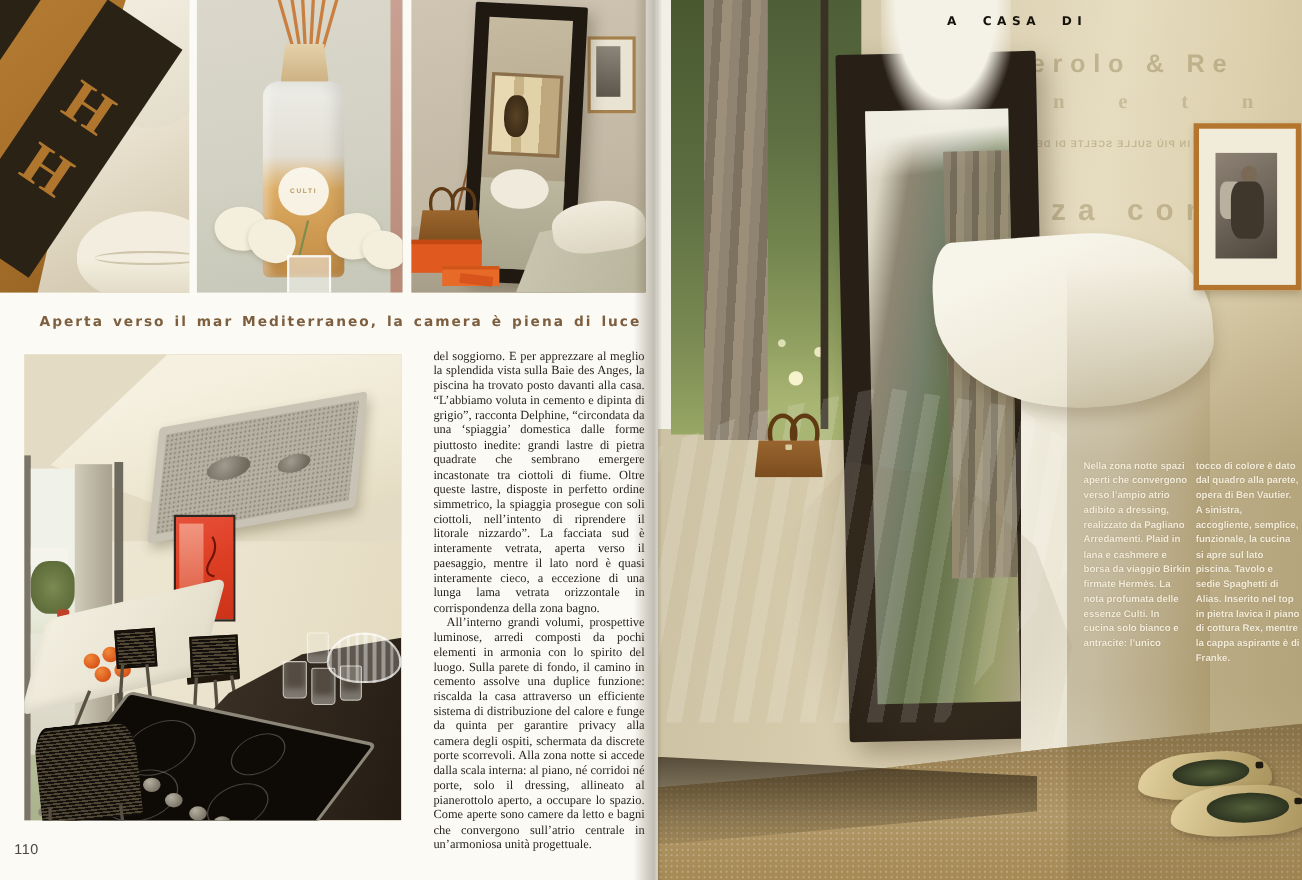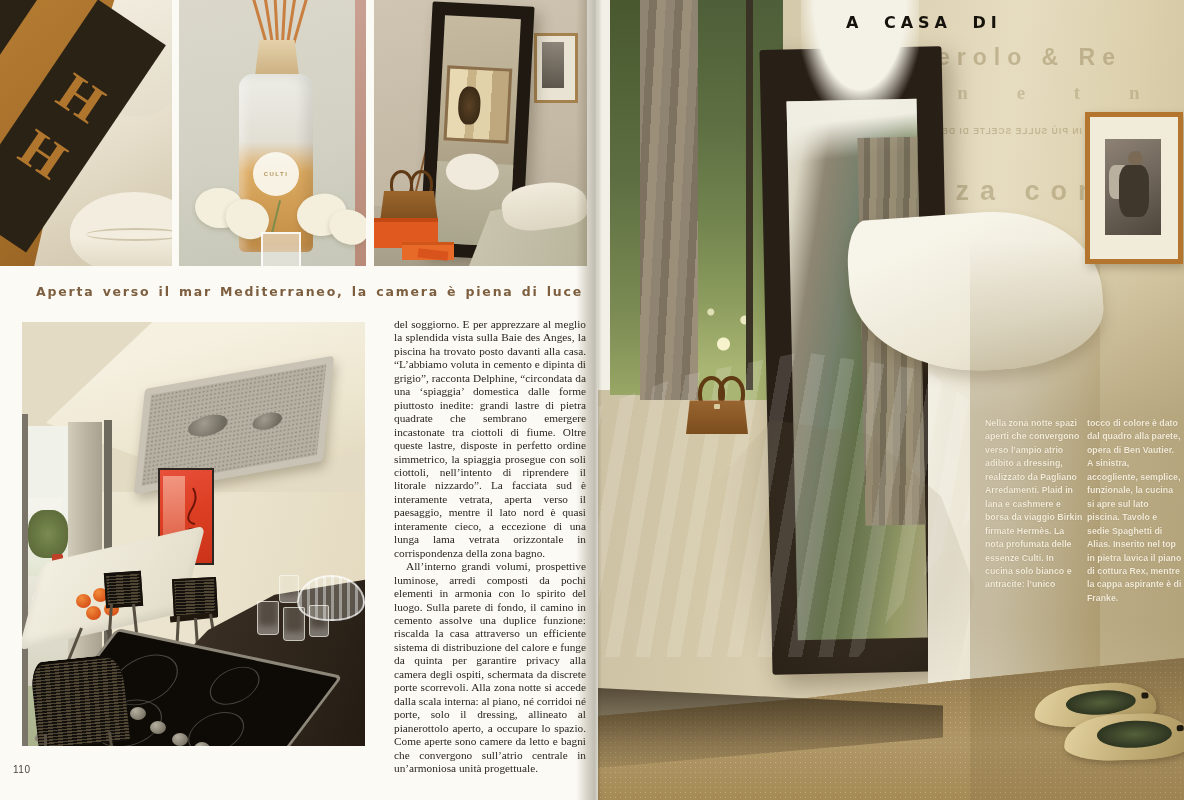--- a/index.html
+++ b/index.html
@@ -87,21 +87,21 @@
   .k-ring{position:absolute;border:1.5px solid rgba(205,200,185,0.3);border-radius:50%;}
   .k-knob{position:absolute;width:16px;height:13px;border-radius:50%;background:radial-gradient(circle at 35% 30%,#b5afa0,#7d7769 70%,#55503f);}
   .k-glasses{left:235px;top:253px;width:108px;height:75px;}
   .k-bowl{position:absolute;right:0;top:0;width:64px;height:42px;border-radius:50% 50% 45% 45%/60% 60% 40% 40%;border:2px solid rgba(255,255,255,0.65);background:rgba(240,240,232,0.25);background-image:repeating-linear-gradient(90deg,rgba(255,255,255,0.4) 0 3px,transparent 3px 8px);}
   .k-tumbler{position:absolute;border:1.5px solid rgba(250,250,240,0.7);border-radius:2px 2px 4px 4px;background:rgba(237,237,227,0.18);box-shadow:inset 0 -8px 6px rgba(255,255,255,0.25);}
 
   
   .article{left:394px;top:318px;width:192px;font-family:"Liberation Serif",serif;font-size:11.3px;line-height:13.45px;color:#241f1a;text-align:justify;}
   .article p{margin:0;}
   .article p.indent{text-indent:12px;}
-  .pagenum{left:13px;top:764px;font-size:10px;color:#4a4540;letter-spacing:0.5px;}
+  .pagenum{left:13px;top:764px;font-size:13px;color:#4a4540;letter-spacing:0.5px;}
 
   
   .right-page{position:absolute;left:598px;top:0;width:586px;height:800px;overflow:hidden;background:linear-gradient(97deg,#c9bfa2 0%,#d3c8a8 25%,#ddd2b4 45%,#e6dcc0 62%,#dcd0ad 80%,#cdbf98 100%);}
   .r-white-edge{left:0;top:0;width:14px;height:390px;background:#f2f0e6;}
   .r-green-a{left:12px;top:0;width:32px;height:395px;background:linear-gradient(#49582f,#5d6f42 45%,#7c8c54 80%,#98a765);}
   .r-curtain{left:42px;top:0;width:60px;height:400px;background:repeating-linear-gradient(93deg,#8f8372 0 9px,#7d7260 9px 17px,#9c8f7a 17px 26px);}
   .r-green-b{left:100px;top:0;width:85px;height:400px;background:linear-gradient(180deg,#4e5e38 0%,#5d6f42 30%,#72844e 55%,#8c9c5e 75%,#a9b573 92%);background-image:radial-gradient(circle at 30% 86%,rgba(255,250,215,0.9) 0 6px,rgba(255,250,215,0) 7px),radial-gradient(circle at 55% 80%,rgba(255,250,215,0.8) 0 4px,rgba(255,250,215,0) 5px),radial-gradient(circle at 15% 78%,rgba(255,250,215,0.7) 0 3px,rgba(255,250,215,0) 4px),linear-gradient(180deg,#4e5e38 0%,#5d6f42 30%,#72844e 55%,#8c9c5e 75%,#a9b573 92%);}
   .r-trunk{left:148px;top:0;width:7px;height:390px;background:#3a3224;}
   .r-ghost{font-weight:bold;color:#8f7f52;white-space:nowrap;}
   .r-mirror{left:168px;top:48px;width:182px;height:625px;transform:rotate(-1.2deg);background:#281f16;border-radius:3px;box-shadow:8px 10px 24px rgba(60,45,25,0.35);}
@@ -124,21 +124,21 @@
   .r-photo-inner{position:absolute;left:15px;top:22px;width:56px;height:96px;background:linear-gradient(150deg,#8d8274 0%,#6f655a 50%,#4e463c 100%);}
   .r-photo-chair{position:absolute;left:4px;top:26px;width:20px;height:34px;background:#b9b0a0;border-radius:28%;}
   .r-photo-head{position:absolute;left:23px;top:12px;width:15px;height:15px;border-radius:50%;background:#7a6a55;}
   .r-photo-body{position:absolute;left:14px;top:26px;width:30px;height:52px;background:#3f372c;border-radius:30%;}
   .r-shoe{border-radius:50% 45% 45% 50%/80% 70% 40% 40%;background:linear-gradient(115deg,#e5d5a4 0%,#cbb781 40%,#a8925c 100%);box-shadow:2px 3px 6px rgba(60,45,25,0.35);}
   .r-shoe1{left:436px;top:684px;width:122px;height:42px;transform:rotate(-4deg);}
   .r-shoe2{left:466px;top:714px;width:128px;height:46px;transform:rotate(-2deg);}
   .r-shoe-open{position:absolute;left:26%;top:16%;width:58%;height:58%;border-radius:50%;background:radial-gradient(#54603a,#2d3420 72%);}
   .r-shoe-bow{position:absolute;right:6%;top:28%;width:7px;height:6px;background:#1f1a10;border-radius:2px;}
   .r-cap{position:absolute;width:98px;font-size:8.8px;line-height:13.45px;font-weight:bold;color:#f3ecd9;text-shadow:0 0 1px rgba(90,70,40,0.45);}
-  .r-section{left:248px;top:13px;font-size:16px;font-weight:bold;letter-spacing:5px;word-spacing:10px;color:#15120c;font-family:"DejaVu Sans",sans-serif;}
+  .r-section{left:263px;top:13px;font-size:11px;font-weight:bold;letter-spacing:5px;word-spacing:10px;color:#15120c;font-family:"DejaVu Sans",sans-serif;}
 
   .gutter{left:576px;top:0;width:26px;height:800px;background:linear-gradient(90deg,rgba(80,65,40,0) 0%,rgba(80,65,40,0.22) 45%,rgba(60,50,30,0.30) 72%,rgba(80,65,40,0) 100%);z-index:40;pointer-events:none;}
 </style>
 </head>
 <body>
 
 <div id="spread">
 
   <div class="left-page">
 

